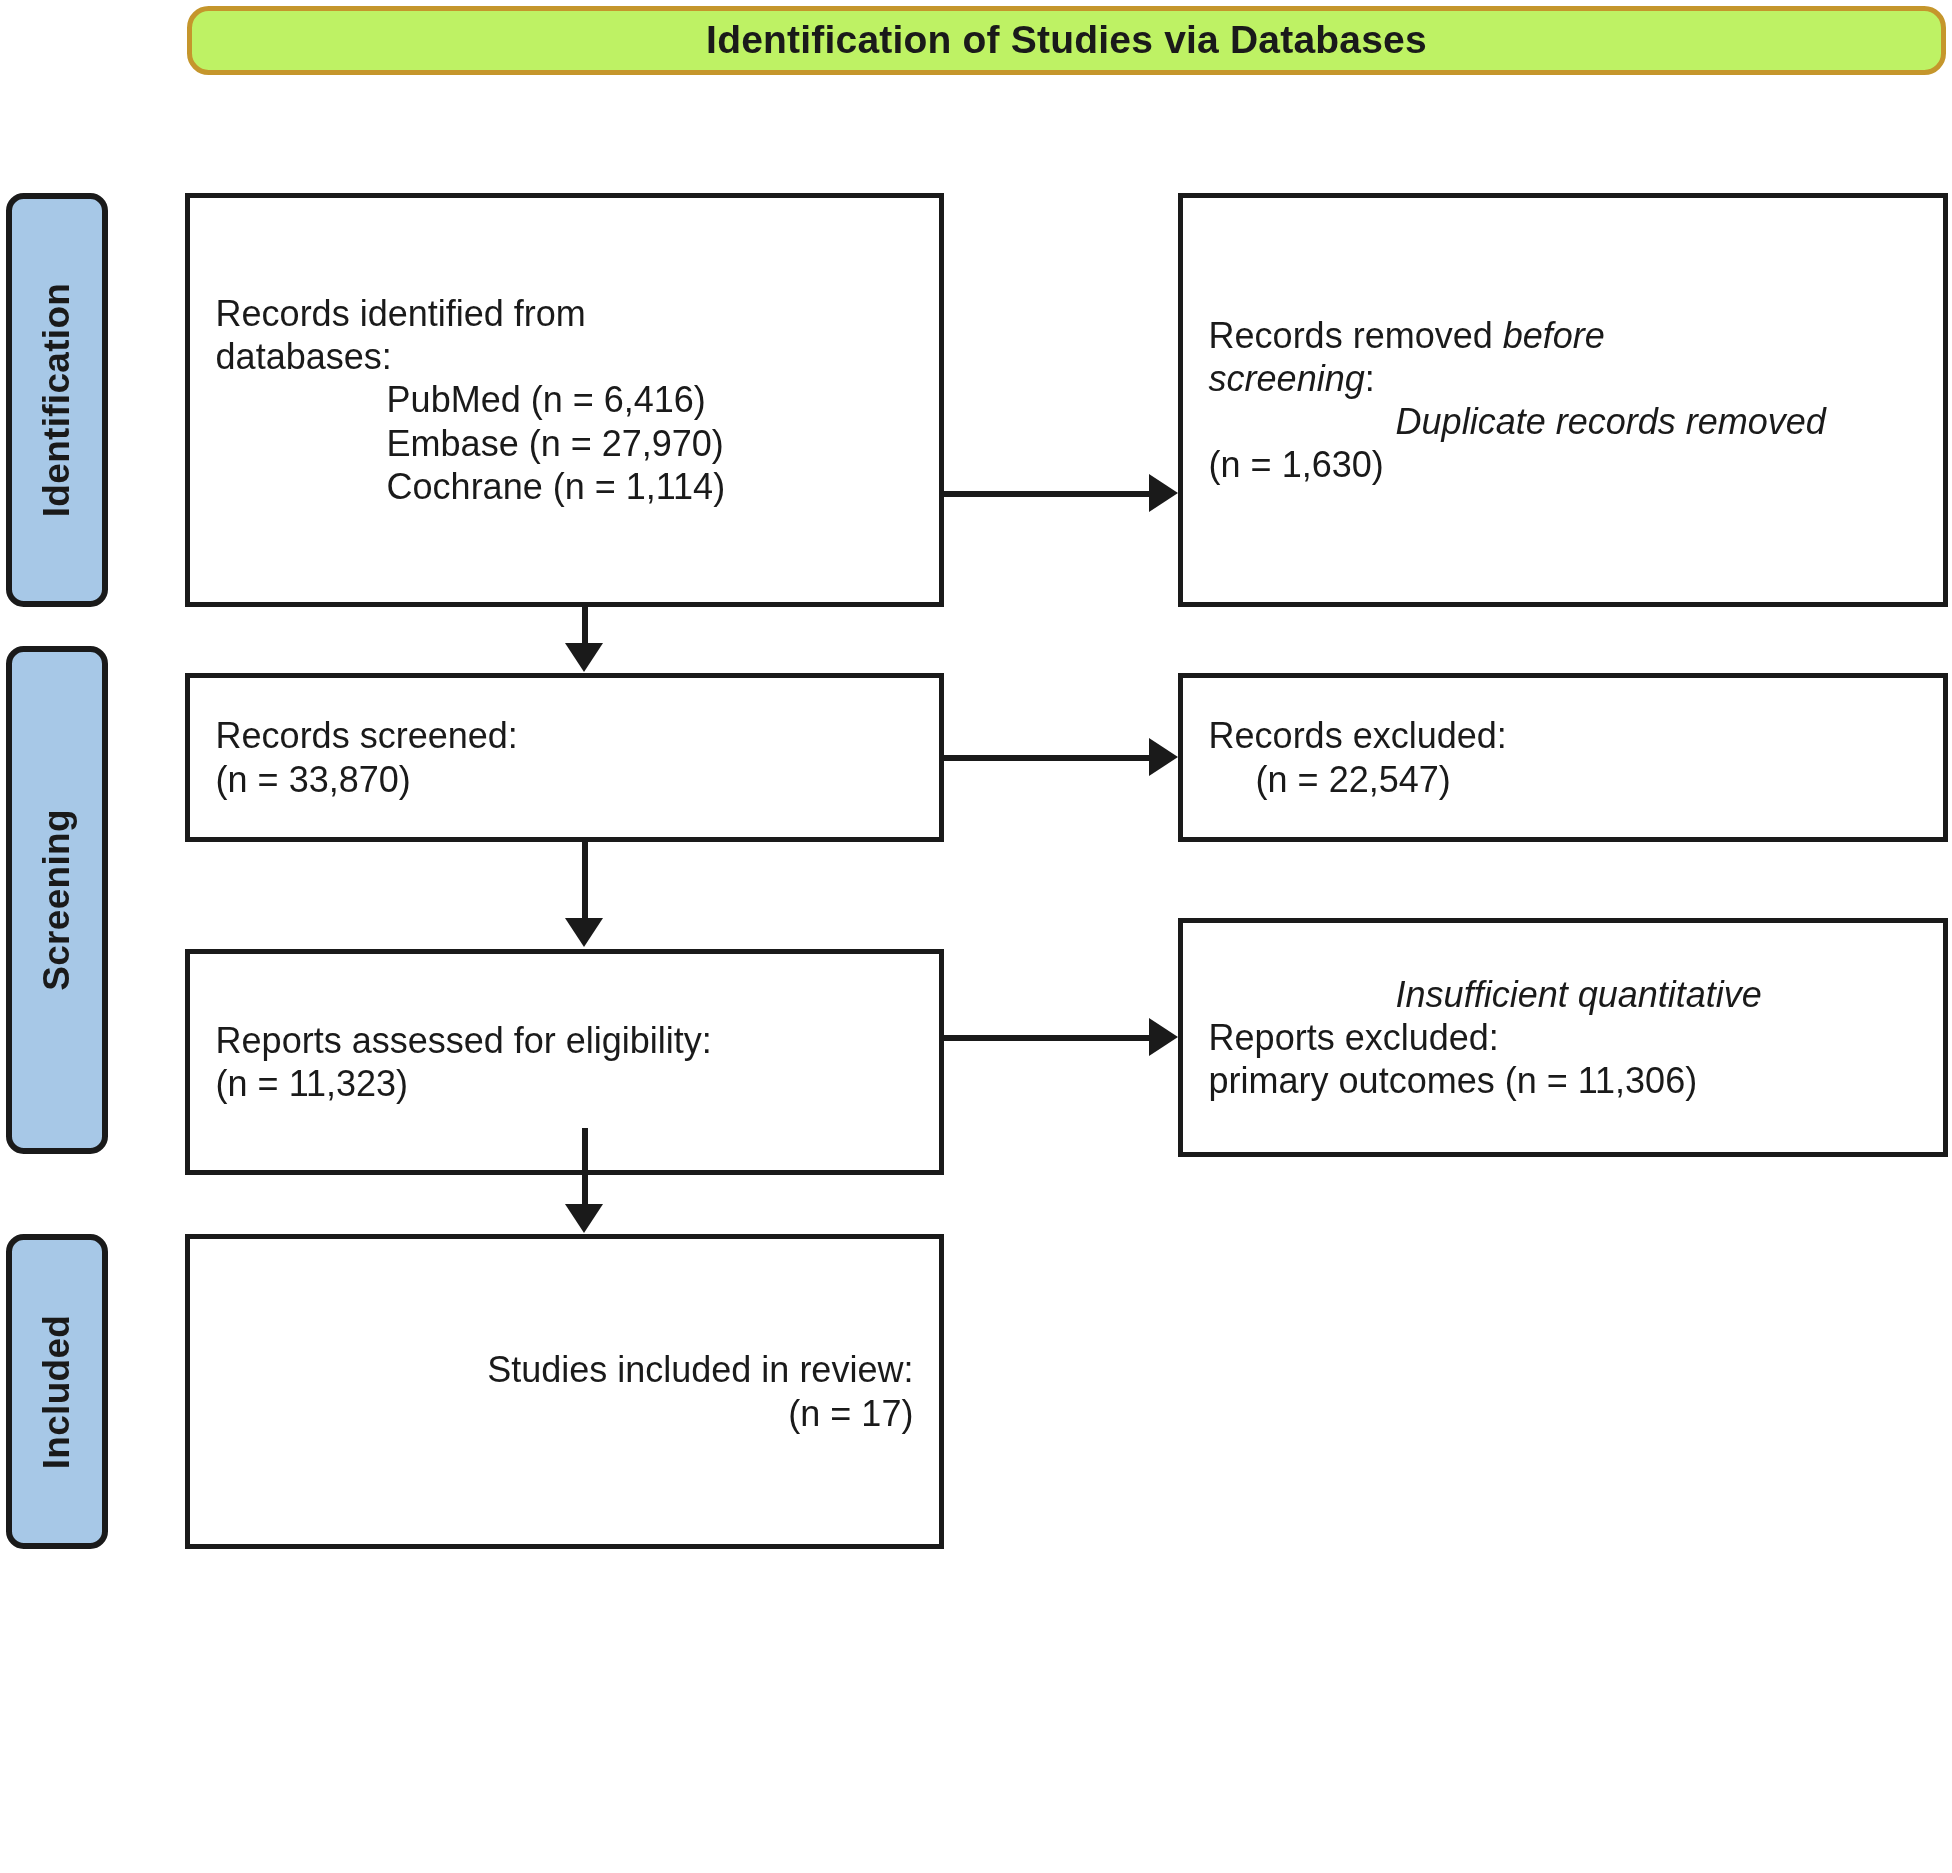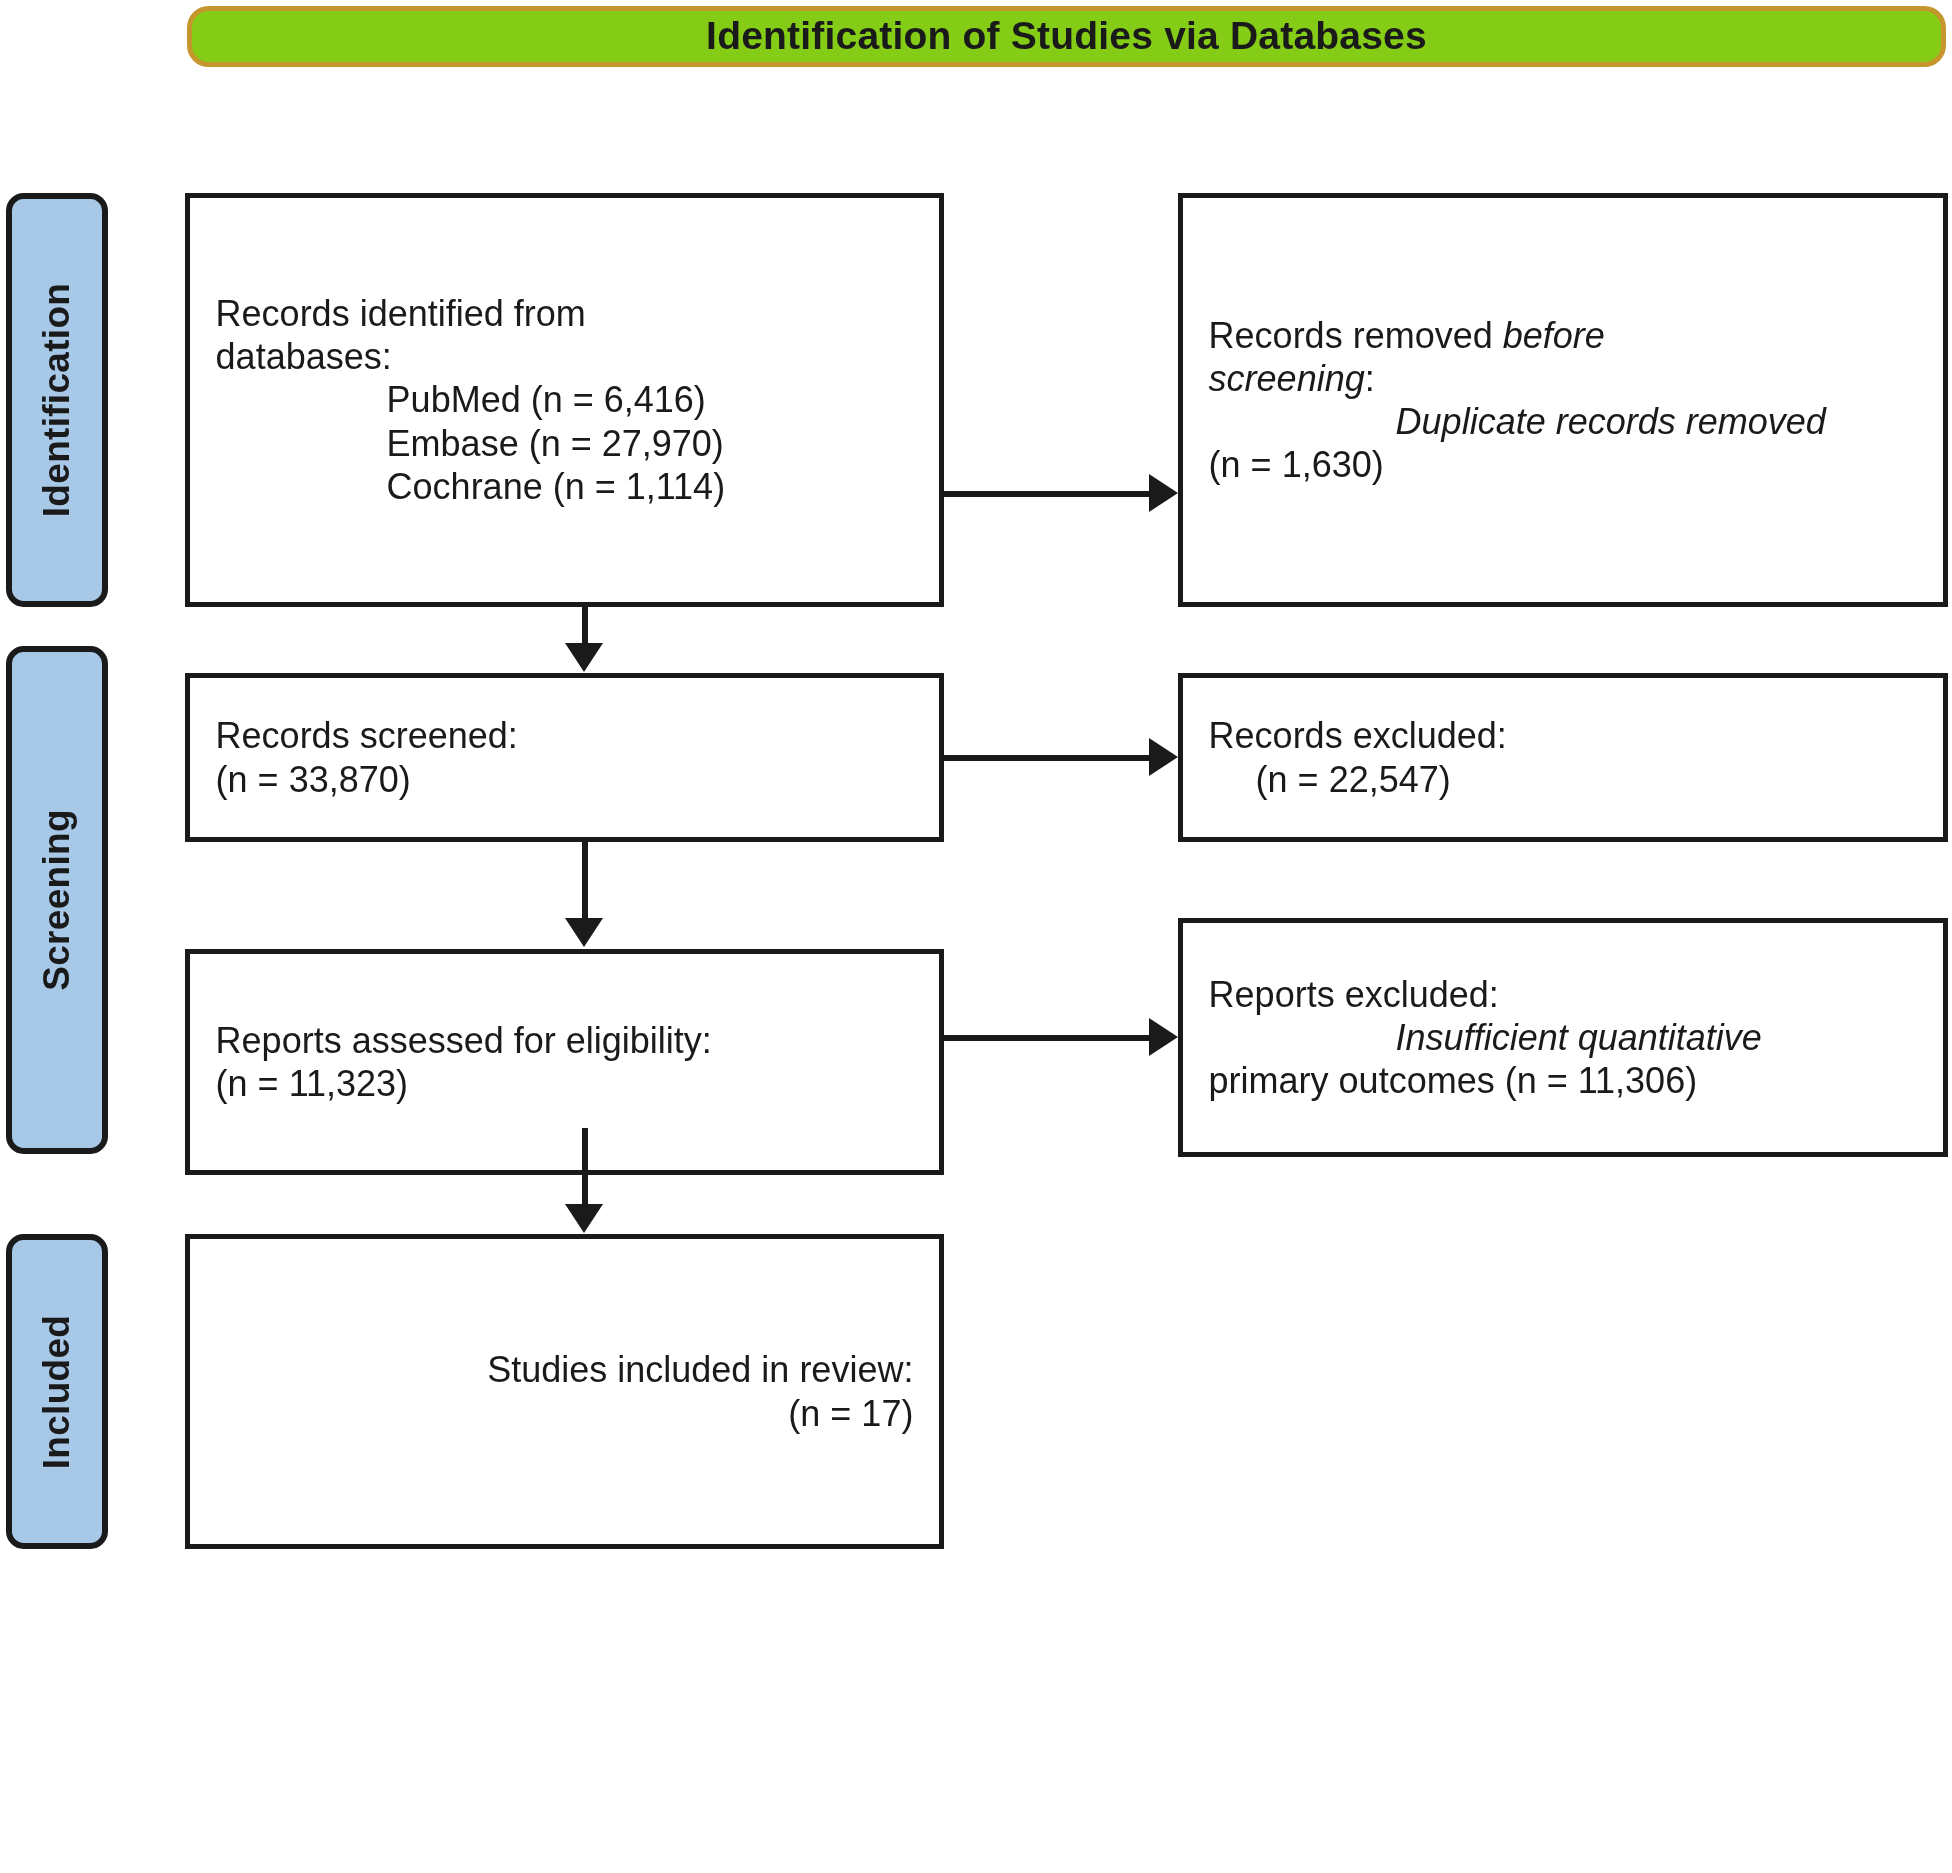--- a/index.html
+++ b/index.html
@@ -15,22 +15,22 @@
     color: #1a1a1a;
     overflow: hidden;
   }
 
   
   #header-banner {
     position: absolute;
     left: 187px;
     top: 5.9px;
     width: 1759px;
-    height: 61px;
-    background: #84cc16;
+    height: 69px;
+    background: #bef264;
     border: 5.9px solid #c5962c;
     border-radius: 21.7px;
     box-sizing: border-box;
     display: flex;
     align-items: center;
     justify-content: center;
   }
   #header-banner .banner-title {
     font-size: 39px;
     font-weight: bold;
@@ -199,22 +199,22 @@
   <div class="line">Records excluded:</div>
   <div class="line indent3">(n = 22,547)</div>
 </div>
 
 <div class="flow-box" id="box-reports-assessed">
   <div class="line">Reports assessed for eligibility:</div>
   <div class="line">(n = 11,323)</div>
 </div>
 
 <div class="flow-box" id="box-reports-excluded">
+  <div class="line indent2">Insufficient quantitative</div>
   <div class="line">Reports excluded:</div>
-  <div class="line indent2">Insufficient quantitative</div>
   <div class="line">primary outcomes (n = 11,306)</div>
 </div>
 
 <div class="flow-box" id="box-studies-included">
   <div class="line">Studies included in review:</div>
   <div class="line">(n = 17)</div>
 </div>
 
 <div class="arrow" id="arrow-ident-to-removed">
   <div class="shaft-h"></div>

